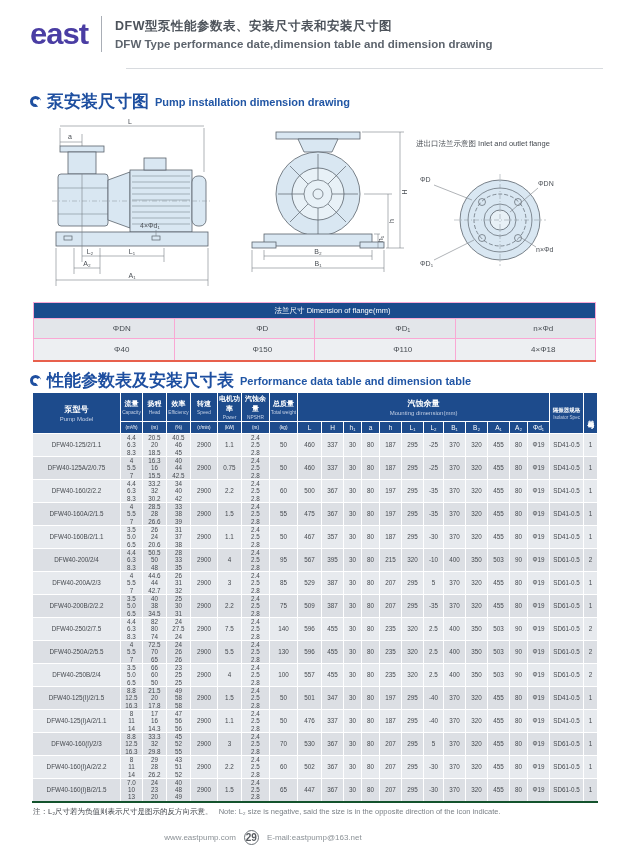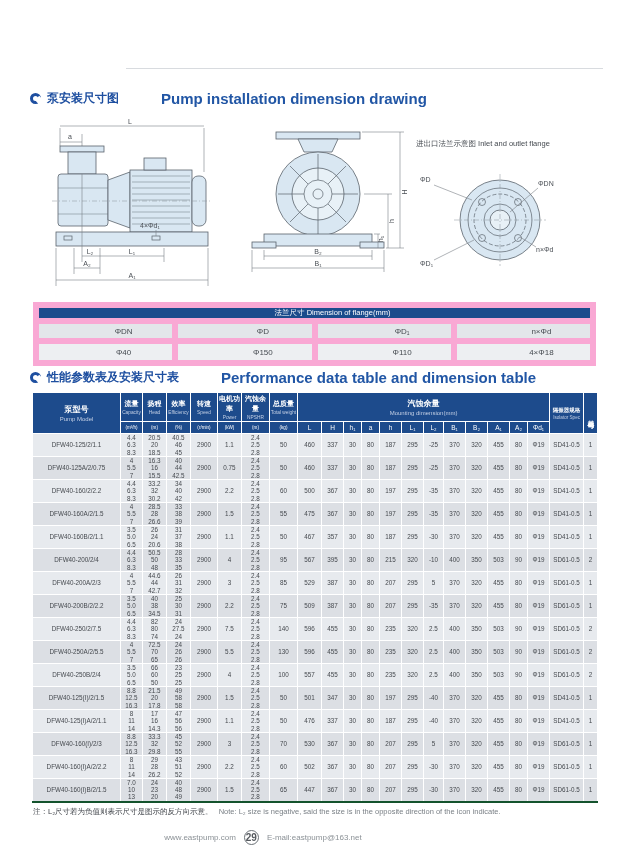--- a/index.html
+++ b/index.html
@@ -13,37 +13,37 @@
   .header-divider { width:1px; height:36px; background:#a9aeb6; }
   .t-zh { font-size:12.5px; font-weight:bold; color:#4d535b; letter-spacing:.5px; }
   .t-en { font-size:11.5px; font-weight:bold; color:#5d646d; margin-top:3px; }
   .header-rule { position:absolute; top:68px; left:126px; right:26px; height:1px; background:#d8dbdf; }
 
   
   .section-head { position:absolute; display:flex; align-items:center; gap:6px; }
   #sec1 { top:90px; left:30px; } #sec2 { top:369px; left:30px; }
   .ring { position:relative; width:11px; height:11px; border:3px solid #1e4fa0; border-radius:50%; flex:0 0 auto; }
   .ring::after { content:""; position:absolute; right:-4px; bottom:-2px; width:6px; height:6px; background:#fff; transform:rotate(-40deg); }
-  .sec-zh { font-size:12px; font-weight:bold; color:#1e4fa0; }
-  .sec-en { font-size:15px; font-weight:bold; color:#2156a5;margin-left:36px; }
+  .sec-zh { font-size:17px; font-weight:bold; color:#1e4fa0; }
+  .sec-en { font-size:11px; font-weight:bold; color:#2156a5; }
 
   
   svg.drawing { position:absolute; top:114px; left:40px; }
   .metal { fill:#d9e7f2; stroke:#5a636c; stroke-width:.8; }
   .metal2 { fill:#e8f1f7; stroke:#5a636c; stroke-width:.8; }
   .ln { stroke:#5a636c; stroke-width:.7; fill:none; }
   .fin { stroke:#6b747d; stroke-width:.5; fill:none; }
   .cdash { stroke:#8a9199; stroke-width:.5; stroke-dasharray:5 2 1 2; fill:none; }
   .dim { stroke:#7a8087; stroke-width:.6; fill:none; }
   .dimtxt { font-size:7px; fill:#4a4f55; }
   .cap { font-size:7.5px; fill:#454a50; }
 
   
   .flange-table { position:absolute; top:302px; left:33px; width:563px; border-collapse:collapse; table-layout:fixed; border-bottom:2px solid #e8604c; }
-  .flange-table th, .flange-table td { border:6px solid #f9a8d4; text-align:center;padding-left:36px; }
+  .flange-table th, .flange-table td { border:1px solid #f9a8d4; text-align:center;padding-left:36px; }
   .ft-title { background:#1b4b8c; color:#fff; font-size:7.5px; font-weight:normal; height:16px; }
   .ft-label td { background:#e3e6ea; height:20px; font-size:8px; color:#474c52; }
   .ft-value td { background:#edeff2; height:22px; font-size:8px; color:#474c52;margin-left:48px; }
 
   
   .main-table { position:absolute; top:392px; left:32px; width:565px; border-collapse:collapse; table-layout:fixed; border-bottom:2px solid #14532d; }
   .main-table th, .main-table td { border:1px solid #ffffff; text-align:center; vertical-align:middle; padding:0; }
   .main-table thead th { background:#1d4b8c; color:#fff; font-weight:normal; }
   #hrow1 th { height:29px; }
   #hrow2 th { height:12px; }
@@ -65,20 +65,28 @@
   .note-zh { color:#3a3e44; }
   .note-en { color:#7b8187; margin-left:4px; }
   .footer { position:absolute; top:830px; left:0; width:526px; display:flex; justify-content:center; align-items:center; gap:8px; color:#8b9196; font-size:8px; }
   .page-circle { display:inline-flex; align-items:center; justify-content:center; width:15px; height:15px; border:1px solid #6a7076; border-radius:50%; color:#55595e; font-size:10px; font-weight:bold; }
 </style>
 </head>
 <body>
 
 <div class="page">
 
+  <div class="page-header">
+    <div class="logo">east</div>
+    <div class="header-divider"></div>
+    <div class="titles">
+      <div class="t-zh">DFW型泵性能参数表、安装尺寸表和安装尺寸图</div>
+      <div class="t-en">DFW Type performance date,dimension table and dimension drawing</div>
+    </div>
+  </div>
   <div class="header-rule"></div>
 
   <div class="section-head" id="sec1">
     <span class="ring"></span>
     <span class="sec-zh">泵安装尺寸图</span>
     <span class="sec-en">Pump installation dimension drawing</span>
   </div>
 
   <svg class="drawing" width="552" height="184" viewBox="0 0 552 184">
 

